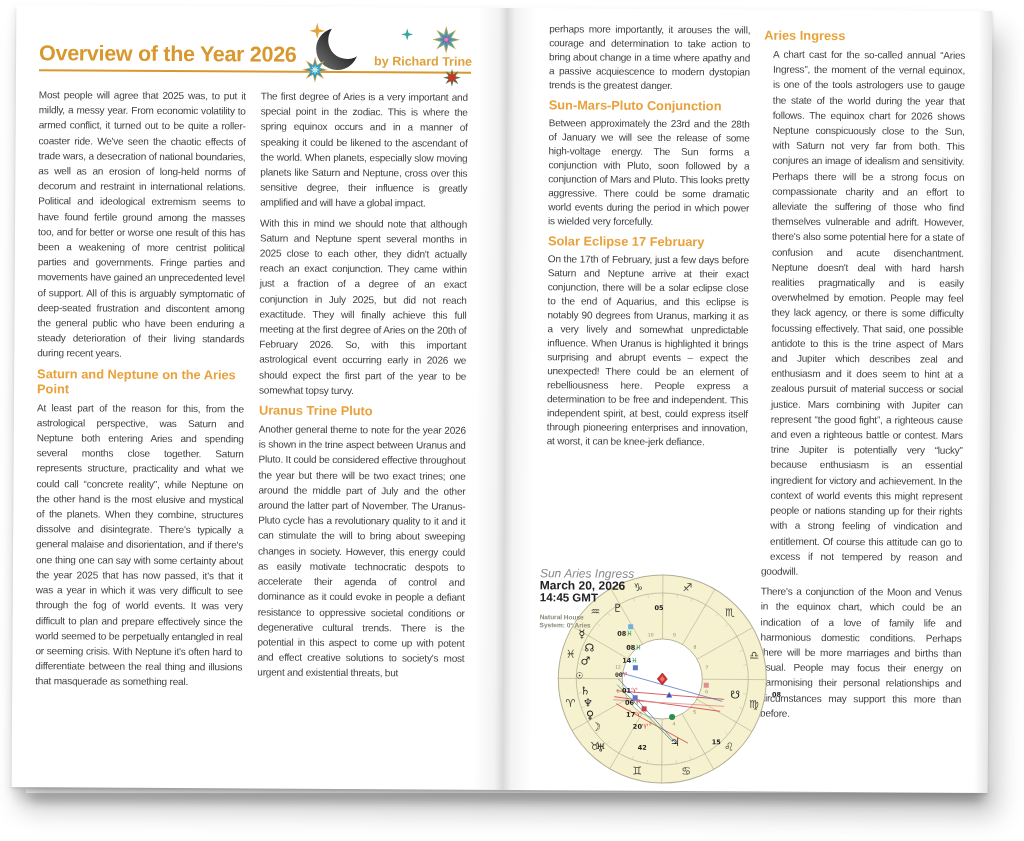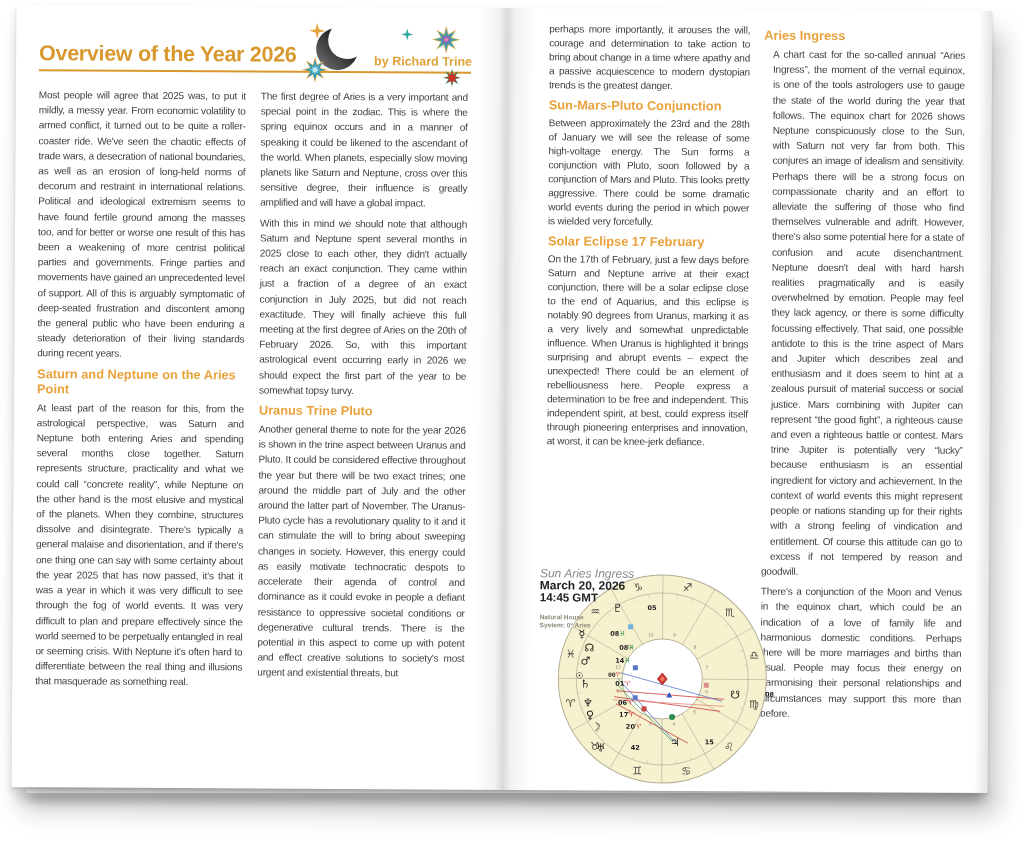--- a/index.html
+++ b/index.html
@@ -49,21 +49,21 @@
   .chart-label { position:absolute; left:1px; color:#222; }
   .cl-title { top:0; font-style:italic; font-size:12px; color:#8a8a86; }
   .cl-date  { top:12px; font-size:12px; font-weight:bold; }
   .cl-time  { top:25px; font-size:11.5px; font-weight:bold;text-align:right; }
   .cl-n1 { top:47px; font-size:6.5px; color:#8a8a7a; font-weight:bold; }
   .cl-n2 { top:55px; font-size:6.5px; color:#8a8a7a; font-weight:bold; }
 
   #planets { position:absolute; left:0; top:0; width:100%; height:100%; }
   .prow { position:absolute; white-space:nowrap; font-family:"DejaVu Sans", sans-serif; color:#1c1c1c; }
   .pg { font-size:11px; font-weight:bold; }
-  .pd { font-size:6.5px; font-weight:bold; vertical-align:2px; margin-left:5px; color:#1c1c1c;padding-left:20px; }
+  .pd { font-size:6.5px; font-weight:bold; vertical-align:2px; margin-left:12px; color:#1c1c1c;padding-left:20px; }
   .ps { font-size:7px; vertical-align:2px; font-weight:bold; }
   .zglyph { font-family:"DejaVu Sans", sans-serif; }
 </style>
 </head>
 <body>
 
 <div class="canvas">
   <div class="stack1"></div>
   <div class="stack2"></div>
 
@@ -234,21 +234,21 @@
             <rect x="89.5" y="57.5" width="5" height="5" fill="#6db3dd"></rect>
             <polygon points="124,106 129,112 124,118 119,112" fill="#cc3333" stroke="#951f1f" stroke-width="0.6"></polygon>
             <polygon points="124,109 126.5,112 124,115 121.5,112" fill="#ee7766"></polygon>
           </svg>
         <div id="planets">
             <div class="prow" style="left: 74px; top: 30px;"><span class="pg">♇</span><span class="pd">05</span></div>
             <div class="prow" style="left: 40px; top: 56px;"><span class="pg">☿</span><span class="pd">08</span><span class="ps" style="color: rgb(30, 140, 74);">♓</span></div>
             <div class="prow" style="left: 46px; top: 70px;"><span class="pg">☊</span><span class="pd">08</span><span class="ps" style="color: rgb(30, 140, 74);">♓</span></div>
             <div class="prow" style="left: 42px; top: 83px;"><span class="pg">♂</span><span class="pd">14</span><span class="ps" style="color: rgb(30, 140, 74);">♓</span></div>
             <div class="prow" style="left: 38px; top: 99px; font-family: Liberation Mono, monospace;"><span class="pg">☉</span><span class="pd">00</span><span class="ps" style="color: rgb(204, 42, 42);">♈</span></div>
-            <div class="prow" style="left: 42px; top: 106px;"><span class="pg">♄</span><span class="pd">01</span><span class="ps" style="color: rgb(204, 42, 42);">♈</span></div>
+            <div class="prow" style="left: 42px; top: 113px;"><span class="pg">♄</span><span class="pd">01</span><span class="ps" style="color: rgb(204, 42, 42);">♈</span></div>
             <div class="prow" style="left: 45px; top: 125px;"><span class="pg">♆</span><span class="pd">06</span><span class="ps" style="color: rgb(204, 42, 42);">♈</span></div>
             <div class="prow" style="left: 48px; top: 137px; text-align: center;"><span class="pg">♀</span><span class="pd">17</span><span class="ps" style="color: rgb(204, 42, 42);">♈</span></div>
             <div class="prow" style="left: 53px; top: 149px;"><span class="pg">☽</span><span class="pd">20</span><span class="ps" style="color: rgb(204, 42, 42);">♈</span></div>
             <div class="prow" style="left: 58px; top: 170px;"><span class="pg">♅</span><span class="pd">42</span></div>
             <div class="prow" style="left: 132px; top: 164px;"><span class="pg">♃</span><span class="pd">15</span></div>
             <div class="prow" style="left: 192px; top: 116px;"><span class="pg">☋</span><span class="pd">08</span></div>
           </div>
         <div class="chart-label cl-title">Sun Aries Ingress</div>
         <div class="chart-label cl-date">March 20, 2026</div>
         <div class="chart-label cl-time">14:45 GMT</div>

